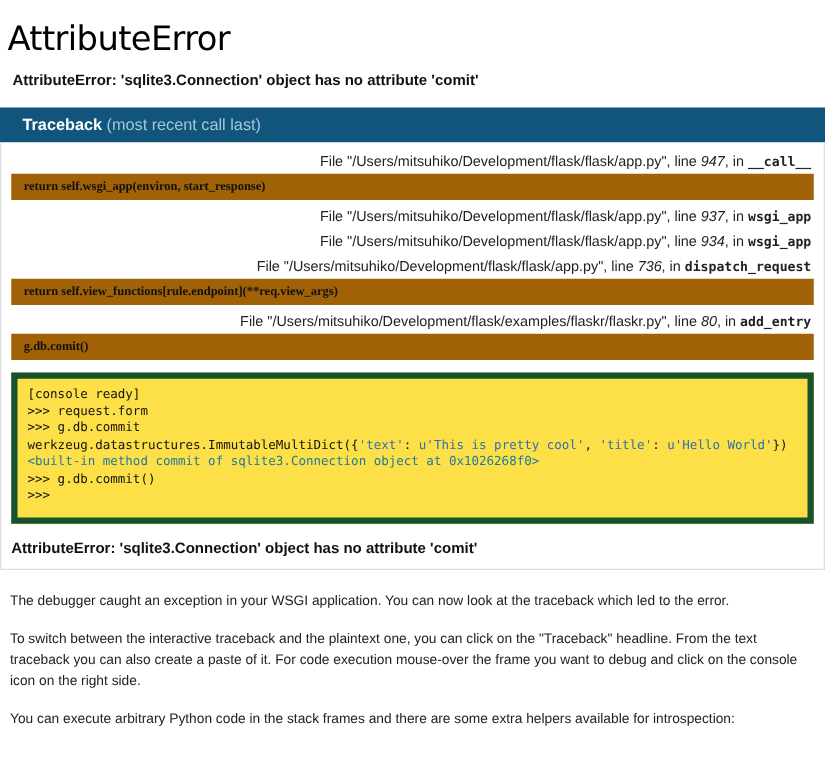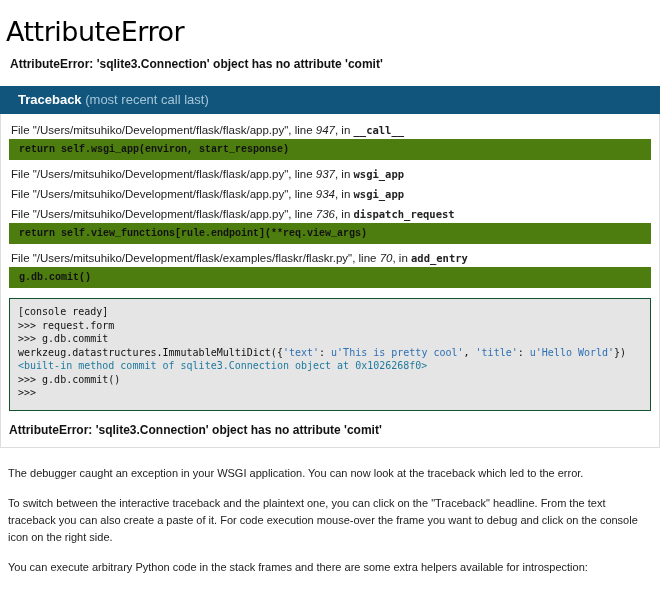--- a/index.html
+++ b/index.html
@@ -41,45 +41,46 @@
     border: 1px solid #ddd;
     border-top: none;
     padding: 2px 8px 10px 8px;
     background: #fff;
   }
   .frame h4 {
     margin: 8px 2px 3px 2px;
     font-weight: normal;
     font-size: 11.5px;
     color: #222;
+    text-align: right;
   }
   .frame h4 .line-number {
     font-style: italic;
   }
   .frame h4 code {
     font-family: "DejaVu Sans Mono", monospace;
     font-weight: bold;
     font-size: 10.5px;
   }
   .frame pre {
     margin: 0;
     padding: 4px 8px 4px 10px;
-    background: #4d7c0f;
-    font-family: Liberation Mono, monospace;
+    background: #a16207;
+    font-family: Liberation Serif, serif;
     font-size: 10px;
     font-weight: bold;
     color: #111;
     line-height: 13px;
     white-space: pre;
   }
   .console {
     margin-top: 10px;
-    border: 1px solid #14532d;
+    border: 5px solid #14532d;
     padding: 6px 8px 10px 8px;
-    background: #e5e5e5;
+    background: #fde047;
     font-family: "DejaVu Sans Mono", monospace;
     font-size: 10px;
     line-height: 13.5px;
     color: #111;
     cursor: text;
   }
   .console .cline { white-space: pre-wrap; }
   .console .str { color: #2e70b5; }
   .console .obj { color: #1f7a9e; }
   .tb-error {
@@ -118,21 +119,21 @@
   <div class="frame">
     <h4><span>File </span><cite style="font-style:normal">"/Users/mitsuhiko/Development/flask/flask/app.py"</cite><span>, line </span><span class="line-number">934</span><span>, in </span><code>wsgi_app</code></h4>
   </div>
 
   <div class="frame">
     <h4><span>File </span><cite style="font-style:normal">"/Users/mitsuhiko/Development/flask/flask/app.py"</cite><span>, line </span><span class="line-number">736</span><span>, in </span><code>dispatch_request</code></h4>
     <pre>return self.view_functions[rule.endpoint](**req.view_args)</pre>
   </div>
 
   <div class="frame">
-    <h4><span>File </span><cite style="font-style:normal">"/Users/mitsuhiko/Development/flask/examples/flaskr/flaskr.py"</cite><span>, line </span><span class="line-number">70</span><span>, in </span><code>add_entry</code></h4>
+    <h4><span>File </span><cite style="font-style:normal">"/Users/mitsuhiko/Development/flask/examples/flaskr/flaskr.py"</cite><span>, line </span><span class="line-number">80</span><span>, in </span><code>add_entry</code></h4>
     <pre>g.db.comit()</pre>
   </div>
 
   <div class="console">
     <div class="cline">[console ready]</div>
     <div class="cline">&gt;&gt;&gt; request.form</div>
     <div class="cline">&gt;&gt;&gt; g.db.commit</div>
     <div class="cline"><span>werkzeug.datastructures.ImmutableMultiDict({</span><span class="str">'text'</span><span>: </span><span class="str">u'This is pretty cool'</span><span>, </span><span class="str">'title'</span><span>: </span><span class="str">u'Hello World'</span><span>})</span></div>
     <div class="cline obj">&lt;built-in method commit of sqlite3.Connection object at 0x1026268f0&gt;</div>
     <div class="cline">&gt;&gt;&gt; g.db.commit()</div>

